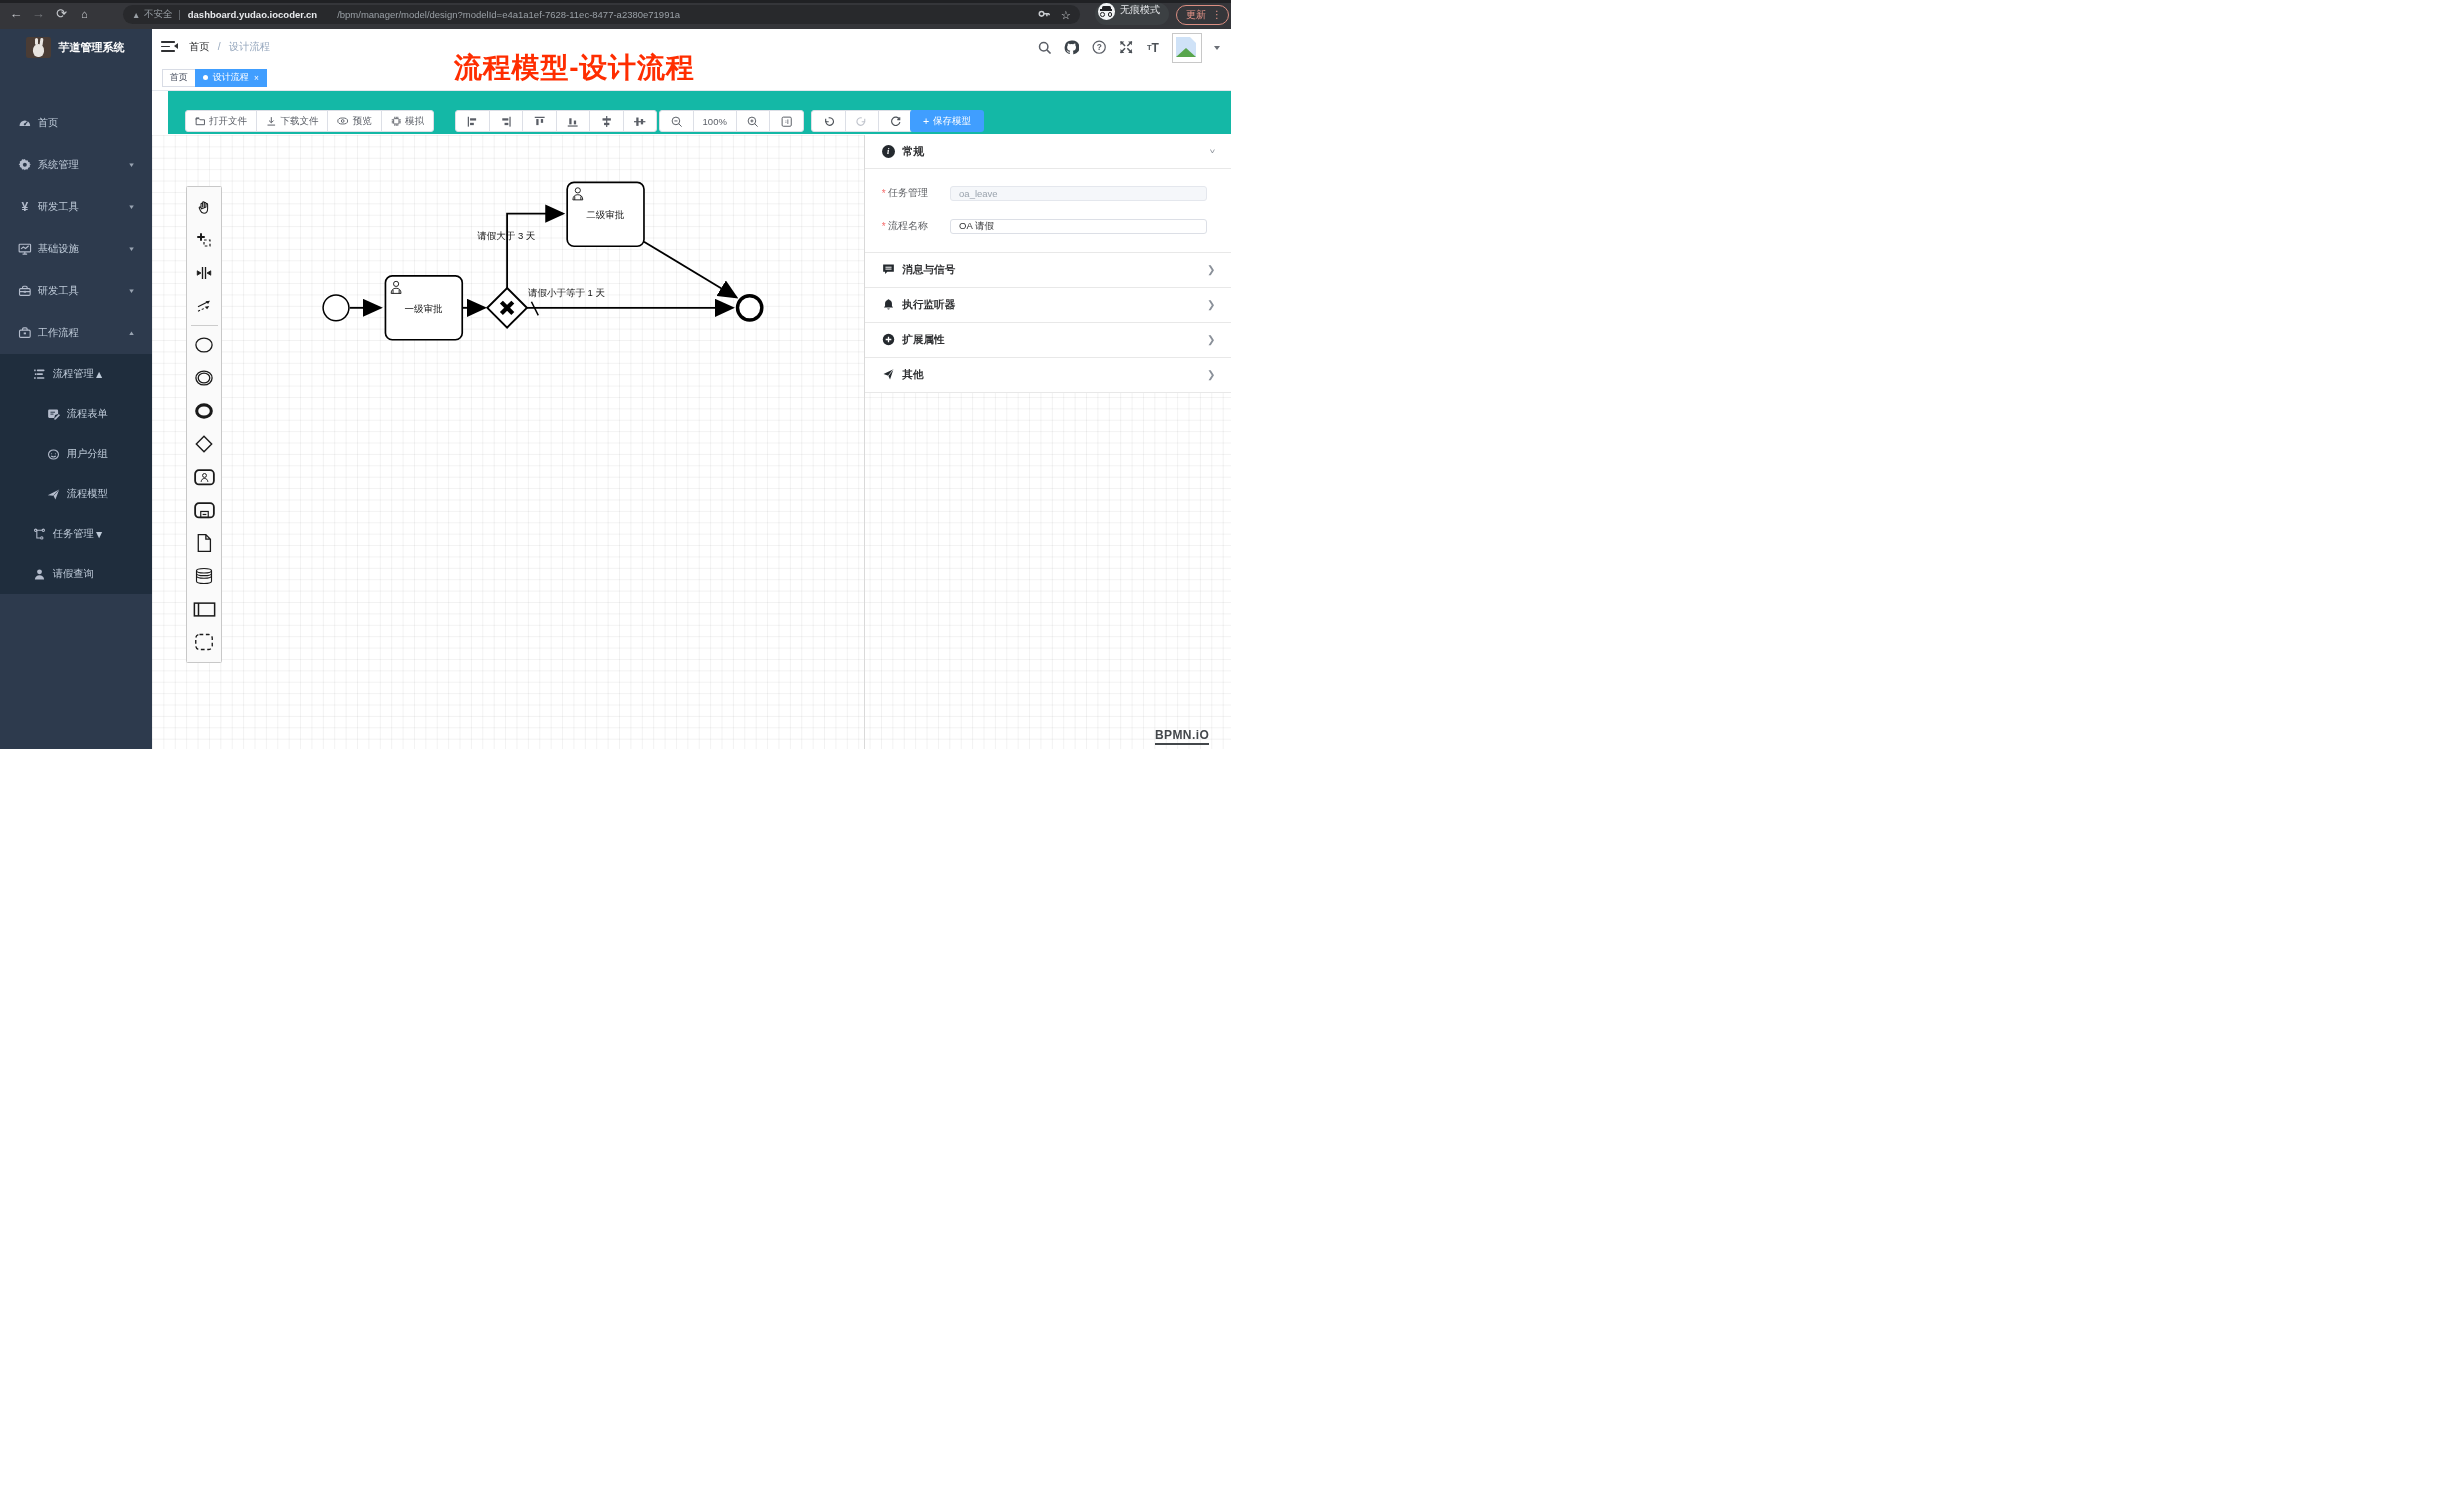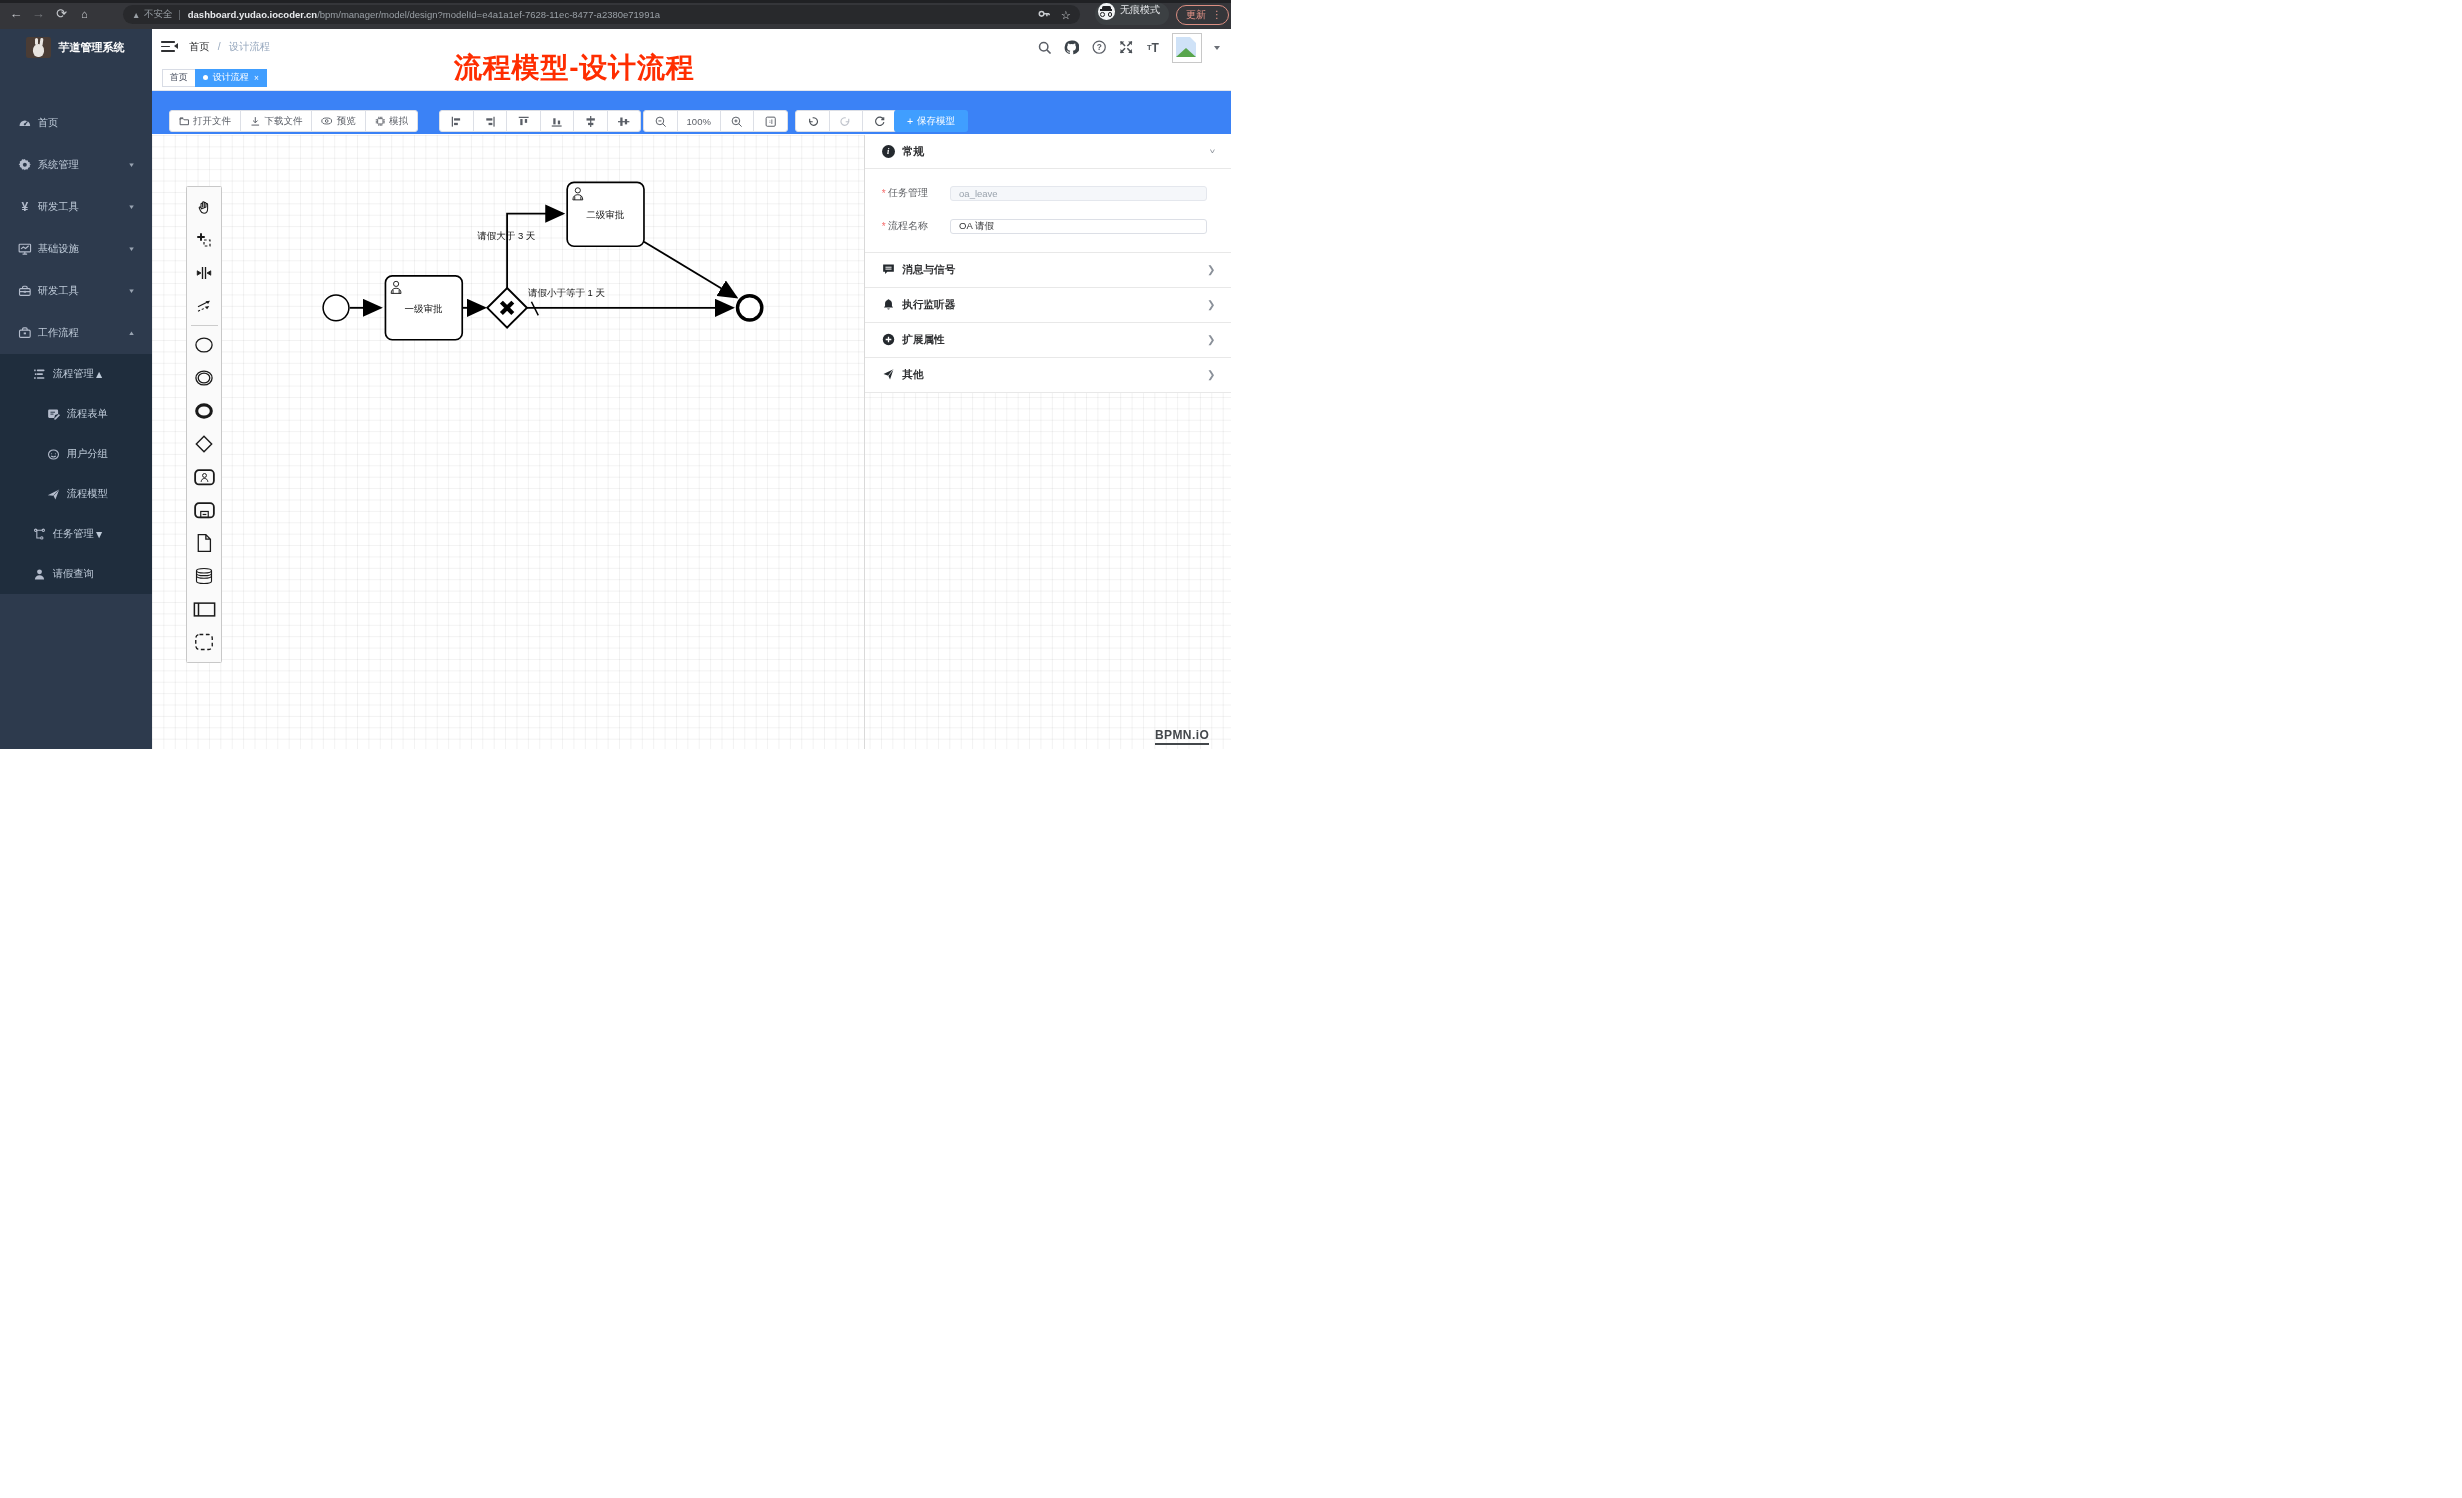--- a/index.html
+++ b/index.html
@@ -12,21 +12,21 @@
   .browser-topstrip { position:absolute; left:0; top:0; width:100%; height:3px; background:#202124; }
   .nav-ic { position:absolute; top:6px; width:16.7px; height:16.7px; color:#c7cace; font-size:13px;
             line-height:16.7px; text-align:center; cursor:pointer; }
   .nav-ic.dim { color:#76787c; }
   .urlbar { position:absolute; left:123px; top:5.3px; width:957px; height:19px; background:#28292c;
             border-radius:10px; display:flex; align-items:center; padding:0 9px; color:#9aa0a6; font-size:9.5px; }
   .urlbar .warn { font-size:8.4px; margin-right:3.8px; color:#9aa0a6; }
   .urlbar .sec { margin-right:6.8px; }
   .urlbar .sep { width:0.8px; height:10.6px; background:#5f6368; margin-right:7.6px; }
   .urlbar .host { color:#e8eaed; font-weight:bold; }
-  .urlbar .path { color:#9aa0a6; white-space:nowrap; overflow:hidden; }
+  .urlbar .path { color:#9aa0a6; white-space:nowrap; overflow:hidden;margin-left:20px; }
   .urlbar .key-ic { margin-left:auto; }
   .urlbar .star-ic { color:#c7cace; font-size:11.4px; margin-left:10.6px; cursor:pointer; }
   .incog { position:absolute; left:1095px; top:3px; height:22px; background:#3c4043; border-radius:11.4px;
            display:flex; align-items:flex-start; padding:0 9px 0 3px; color:#e8eaed; font-size:10px; }
   .incog-circle { width:16.7px; height:16.7px; border-radius:50%; background:#f1f3f4; position:relative; margin-right:5.3px; }
   .incog-hat { position:absolute; left:3.8px; top:3px; width:9px; height:3px; background:#202124; border-radius:1.5px 1.5px 0 0; }
   .incog-brim { position:absolute; left:2.3px; top:6px; width:12px; height:1.5px; background:#202124; }
   .incog-gl { position:absolute; top:9px; width:4.6px; height:4.6px; border:1.1px solid #202124; border-radius:50%; }
   .update-pill { position:absolute; left:1176px; top:4.6px; height:20px; border:0.8px solid #db8e82; border-radius:10px;
                  display:flex; align-items:center; padding:0 6px 0 9px; color:#e9968a; font-size:10px; cursor:pointer; }
@@ -86,21 +86,21 @@
                    letter-spacing:0.8px; z-index:50; pointer-events:none; }
 
   
   .workbg { position:absolute; left:152px; top:91px; width:1079px; height:658px; background:#fff; }
   .grid { position:absolute; left:152px; top:135px; width:1079px; height:614px; background-color:#fff;
           background-image:linear-gradient(rgba(0,0,0,.05) 0.8px, transparent 0.8px),
                            linear-gradient(90deg, rgba(0,0,0,.05) 0.8px, transparent 0.8px);
           background-size:11.4px 11.4px; }
 
   
-  .toolbar { position:absolute; left:152px; top:91px; width:1079px; height:43px; background:#3b82f6; }
+  .toolbar { position:absolute; left:168px; top:91px; width:1079px; height:43px; background:#14b8a6; }
   .tgroup { position:absolute; top:19px; height:22px; display:flex; border:0.8px solid #dcdfe6; border-radius:3px; background:#fff; }
   .tbtn { height:20.5px; display:flex; align-items:center; justify-content:center; padding:0 9px; font-size:9.5px;
           color:#5a5e66; border-right:0.8px solid #dcdfe6; cursor:pointer; white-space:nowrap; gap:3.8px; }
   .tbtn:last-child { border-right:none; }
   .tbtn .tic { display:flex; align-items:center; }
   .tbtn.iconly { padding:0 10.6px; }
   .save-btn { position:absolute; left:742px; top:19px; width:74px; height:22px; background:#409eff; border-radius:3px;
               color:#fff; font-size:9.5px; display:flex; align-items:center; justify-content:center; gap:3.8px; cursor:pointer; }
   .save-btn .plus { font-size:10.6px; }
 

